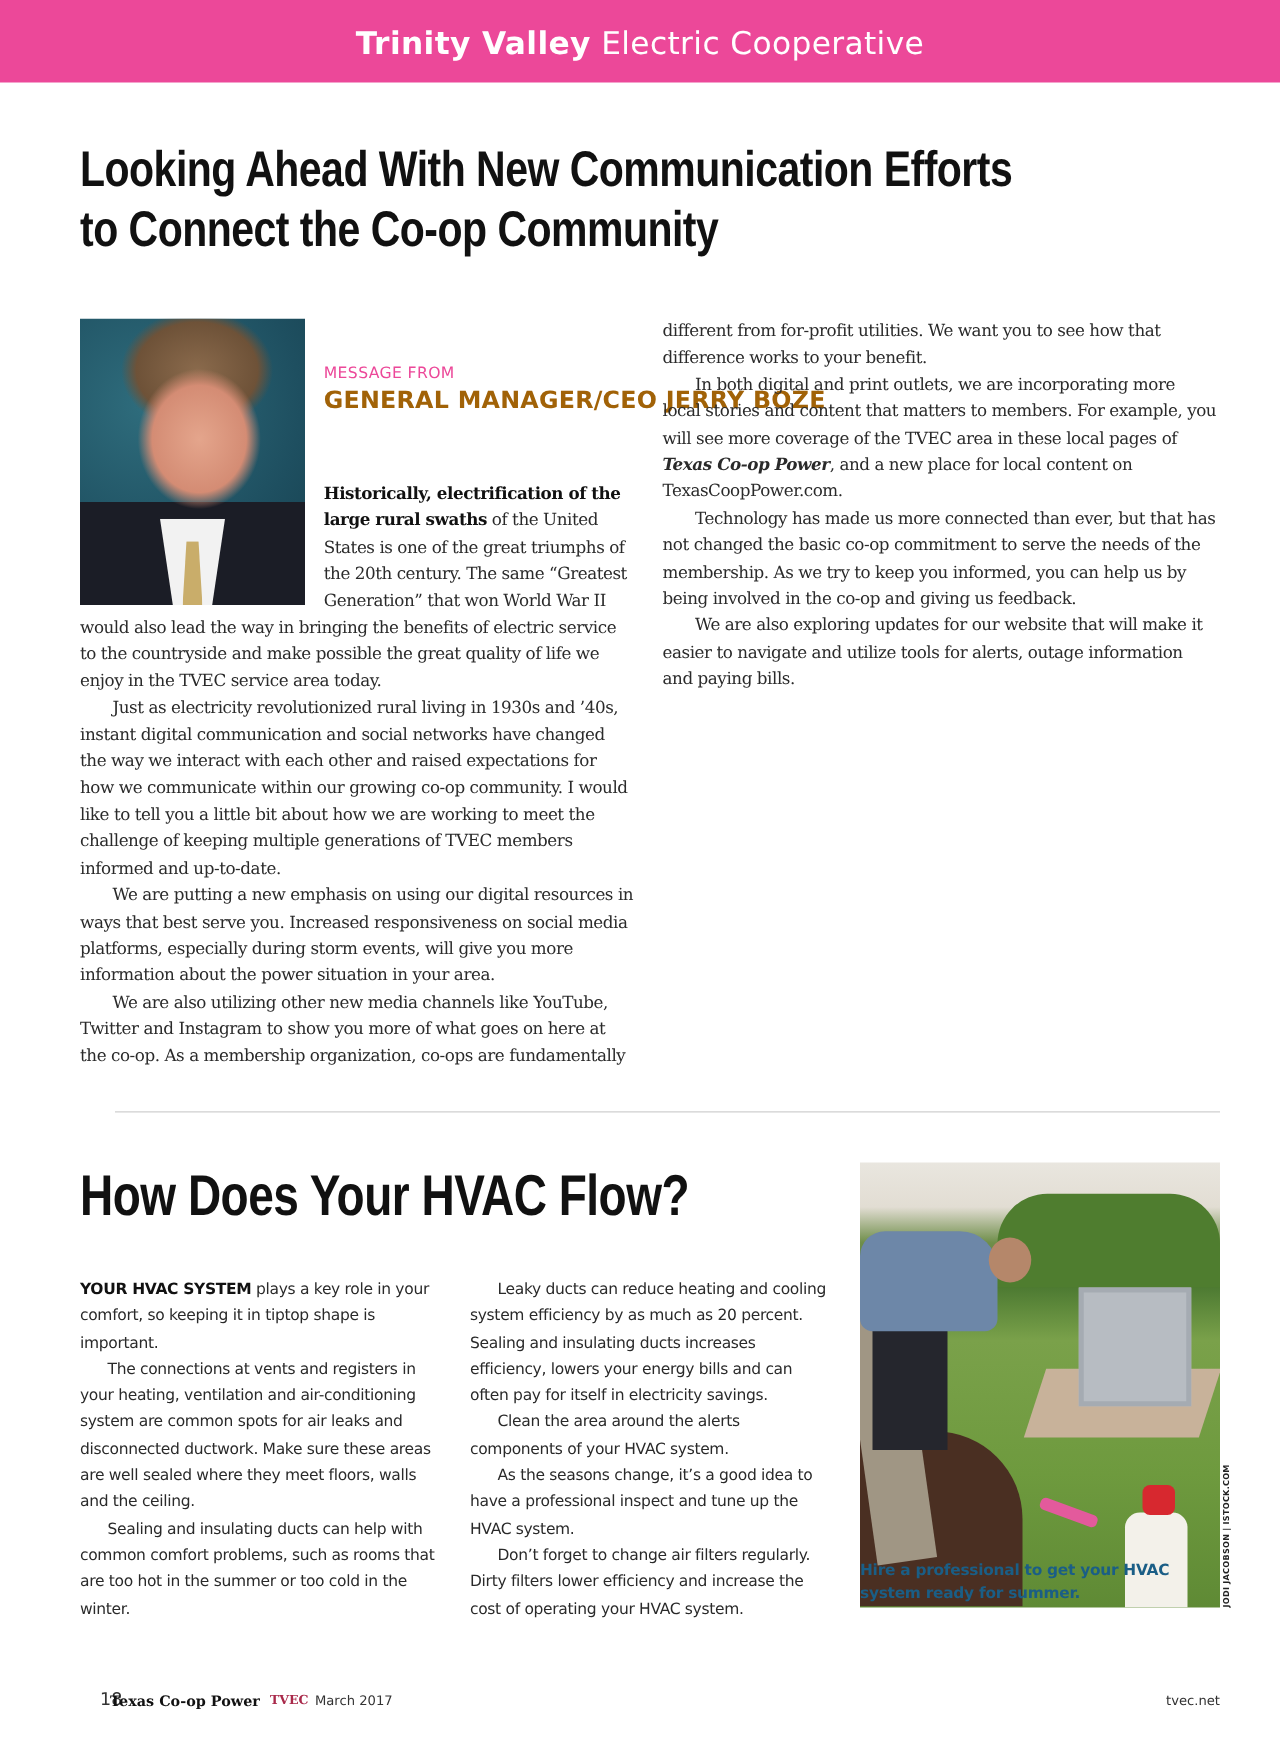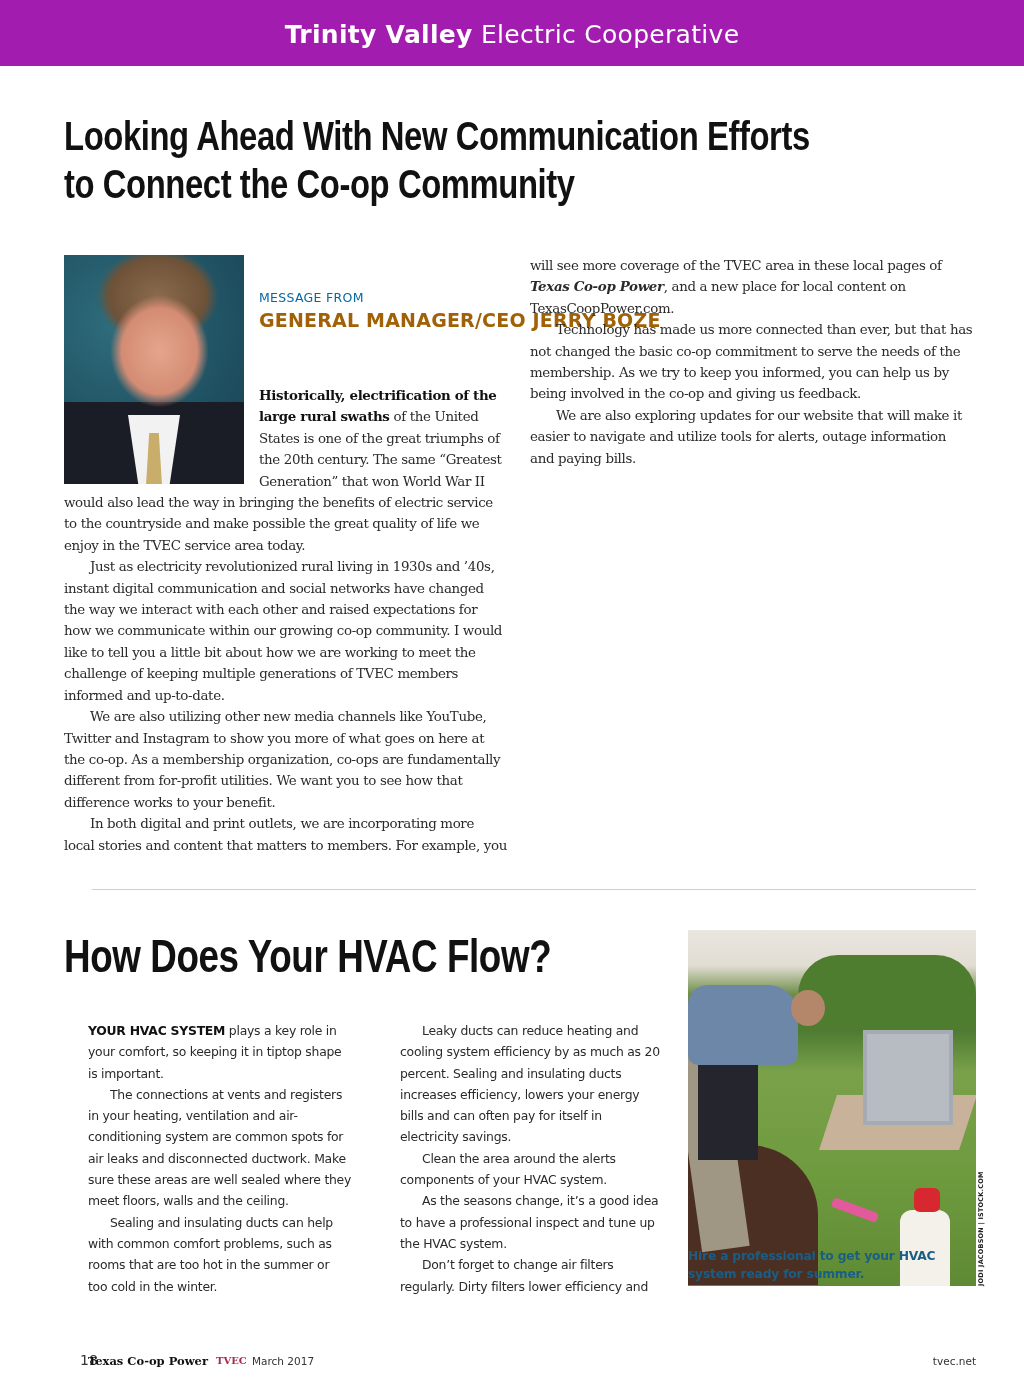--- a/index.html
+++ b/index.html
@@ -1,36 +1,36 @@
 <!DOCTYPE html>
 <html><head>
   <meta charset="utf-8">
   <style>
     * { box-sizing: border-box; margin: 0; padding: 0; }
     html, body { width: 1024px; height: 1392px; background: #ffffff; overflow: hidden; }
     body { position: relative; font-family: "DejaVu Serif", serif; color: #231f20; }
 
     .masthead {
       position: absolute; left: 0; top: 0; width: 1024px; height: 66px;
-      background: #a21caf; color: #ffffff; text-align: center;
+      background: #ec4899; color: #ffffff; text-align: center;
       font-family: "DejaVu Sans", sans-serif; font-size: 25px; line-height: 70px;
       letter-spacing: 0.3px;
     }
     .masthead .bold { font-weight: bold; }
 
     .headline {
       position: absolute; left: 64px; top: 112px; width: 760px;
       font-family: "Liberation Sans", sans-serif; font-weight: bold;
       font-size: 40px; line-height: 48px; color: #111;
       transform: scaleX(0.82); transform-origin: left top; letter-spacing: -0.5px;
       white-space: nowrap;
     }
 
     .byline { position: absolute; left: 259px; top: 290px; font-family: "DejaVu Sans", sans-serif; }
-    .byline .pre { font-size: 12.5px; color: #0369a1; letter-spacing: 0.3px; display: block; }
+    .byline .pre { font-size: 12.5px; color: #ec4899; letter-spacing: 0.3px; display: block; }
     .byline .name { font-size: 19px; color: #a16207; font-weight: bold; letter-spacing: 0.2px; display: block; margin-top: 4px; }
 
     .letter {
       position: absolute; left: 64px; top: 255px; width: 910px; height: 620px;
       column-count: 2; column-gap: 22px; column-fill: auto;
       font-family: "DejaVu Serif", serif; font-size: 13.4px; line-height: 21.4px;
       color: #2a2a2a; letter-spacing: -0.35px;
     }
     .letter .photo-ceo {
       float: left; width: 180px; height: 229px; margin: 0 15px 0 0;
@@ -62,21 +62,21 @@
       font-family: "Liberation Sans", sans-serif; font-weight: bold;
       font-size: 46px; line-height: 56px; color: #111;
       transform: scaleX(0.80); transform-origin: left top; letter-spacing: -0.5px; white-space: nowrap;
     }
     .hvac-body {
       position: absolute; left: 64px; top: 1020px; width: 600px; height: 300px;
       column-count: 2; column-gap: 24px; column-fill: auto;
       font-family: "DejaVu Sans", sans-serif; font-size: 12.4px; line-height: 21.3px;
       color: #2a2a2a; letter-spacing: -0.25px;
     }
-    .hvac-body p { text-indent: 22px; margin-left: 24px; }
+    .hvac-body p { text-indent: 22px; }
     .hvac-body p.first { text-indent: 0; }
     .hvac-body b { font-weight: bold; color: #111; }
 
     .photo-hvac {
       position: absolute; left: 688px; top: 930px; width: 288px; height: 356px; overflow: hidden;
       background: linear-gradient(to bottom, #e9e6df 0%, #e2ddd3 10%, #6f8e4a 18%, #4d7a32 28%, #7aa14a 40%, #6e9a3e 70%, #5f8a35 100%);
     }
     .photo-hvac .shrubs { position: absolute; left: 110px; top: 25px; width: 178px; height: 75px; background: #4f7d2f; border-radius: 40px 40px 0 0; }
     .photo-hvac .mulch { position: absolute; left: 0; top: 215px; width: 130px; height: 140px; background: #4a2f22; border-radius: 0 70px 0 0; }
     .photo-hvac .trunk { position: absolute; left: 0; top: 120px; width: 48px; height: 200px; background: #a09684; transform: rotate(-8deg); }
@@ -125,20 +125,21 @@
 </div>
 
 <article class="letter">
   <div class="photo-ceo" role="img" aria-label="Portrait of General Manager/CEO Jerry Boze">
     <div class="shirt"></div>
     <div class="tie"></div>
   </div>
   <div class="byline-spacer"></div>
   <p class="first"><b>Historically, electrification of the large rural swaths</b><span> of the United States is one of the great triumphs of the 20th century. The same “Greatest Generation” that won World War II would also lead the way in bringing the benefits of electric service to the countryside and make possible the great quality of life we enjoy in the TVEC service area today.</span></p>
   <p>Just as electricity revolutionized rural living in 1930s and ’40s, instant digital communication and social networks have changed the way we interact with each other and raised expectations for how we communicate within our growing co-op community. I would like to tell you a little bit about how we are working to meet the challenge of keeping multiple generations of TVEC members informed and up-to-date.</p>
+  <p>We are putting a new emphasis on using our digital resources in ways that best serve you. Increased responsiveness on social media platforms, especially during storm events, will give you more information about the power situation in your area.</p>
   <p>We are also utilizing other new media channels like YouTube, Twitter and Instagram to show you more of what goes on here at the co-op. As a membership organization, co-ops are fundamentally different from for-profit utilities. We want you to see how that difference works to your benefit.</p>
   <p><span>In both digital and print outlets, we are incorporating more local stories and content that matters to members. For example, you will see more coverage of the TVEC area in these local pages of </span><i>Texas Co-op Power</i><span>, and a new place for local content on TexasCoopPower.com.</span></p>
   <p>Technology has made us more connected than ever, but that has not changed the basic co-op commitment to serve the needs of the membership. As we try to keep you informed, you can help us by being involved in the co-op and giving us feedback.</p>
   <p>We are also exploring updates for our website that will make it easier to navigate and utilize tools for alerts, outage information and paying bills.</p>
 </article>
 
 <div class="divider"></div>
 
 <h2 class="hvac-title">How Does Your HVAC Flow?</h2>
 

